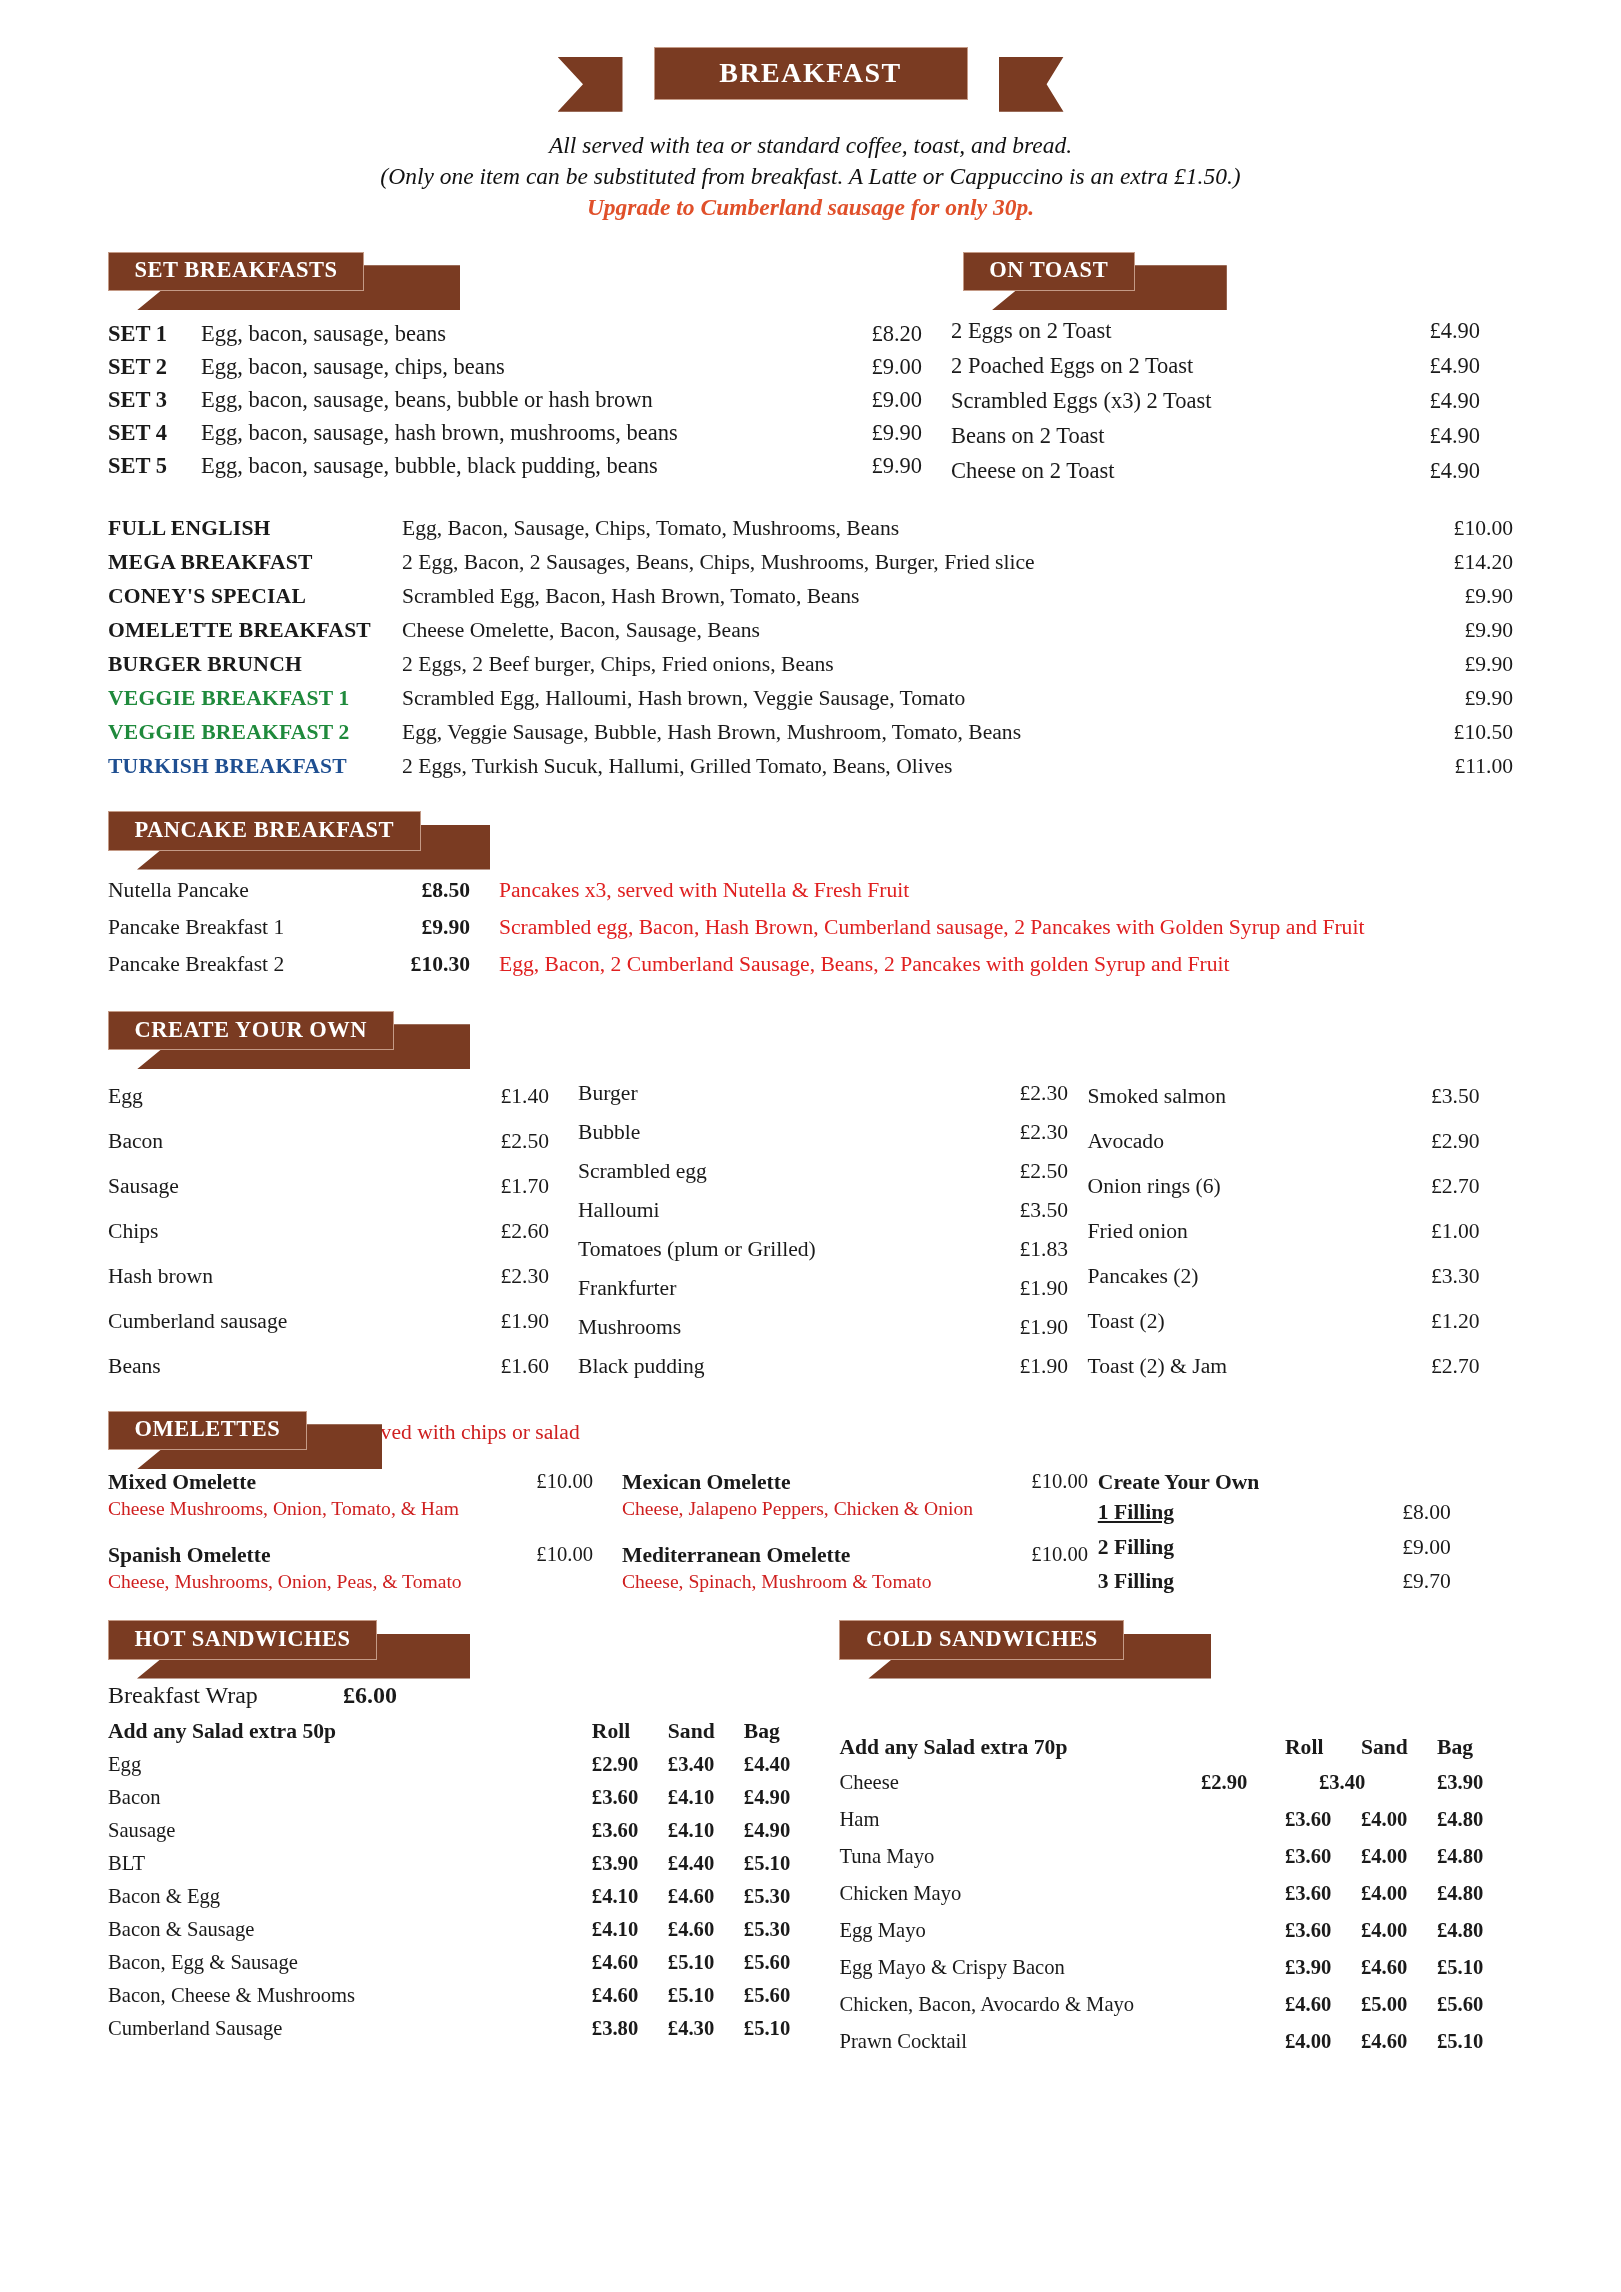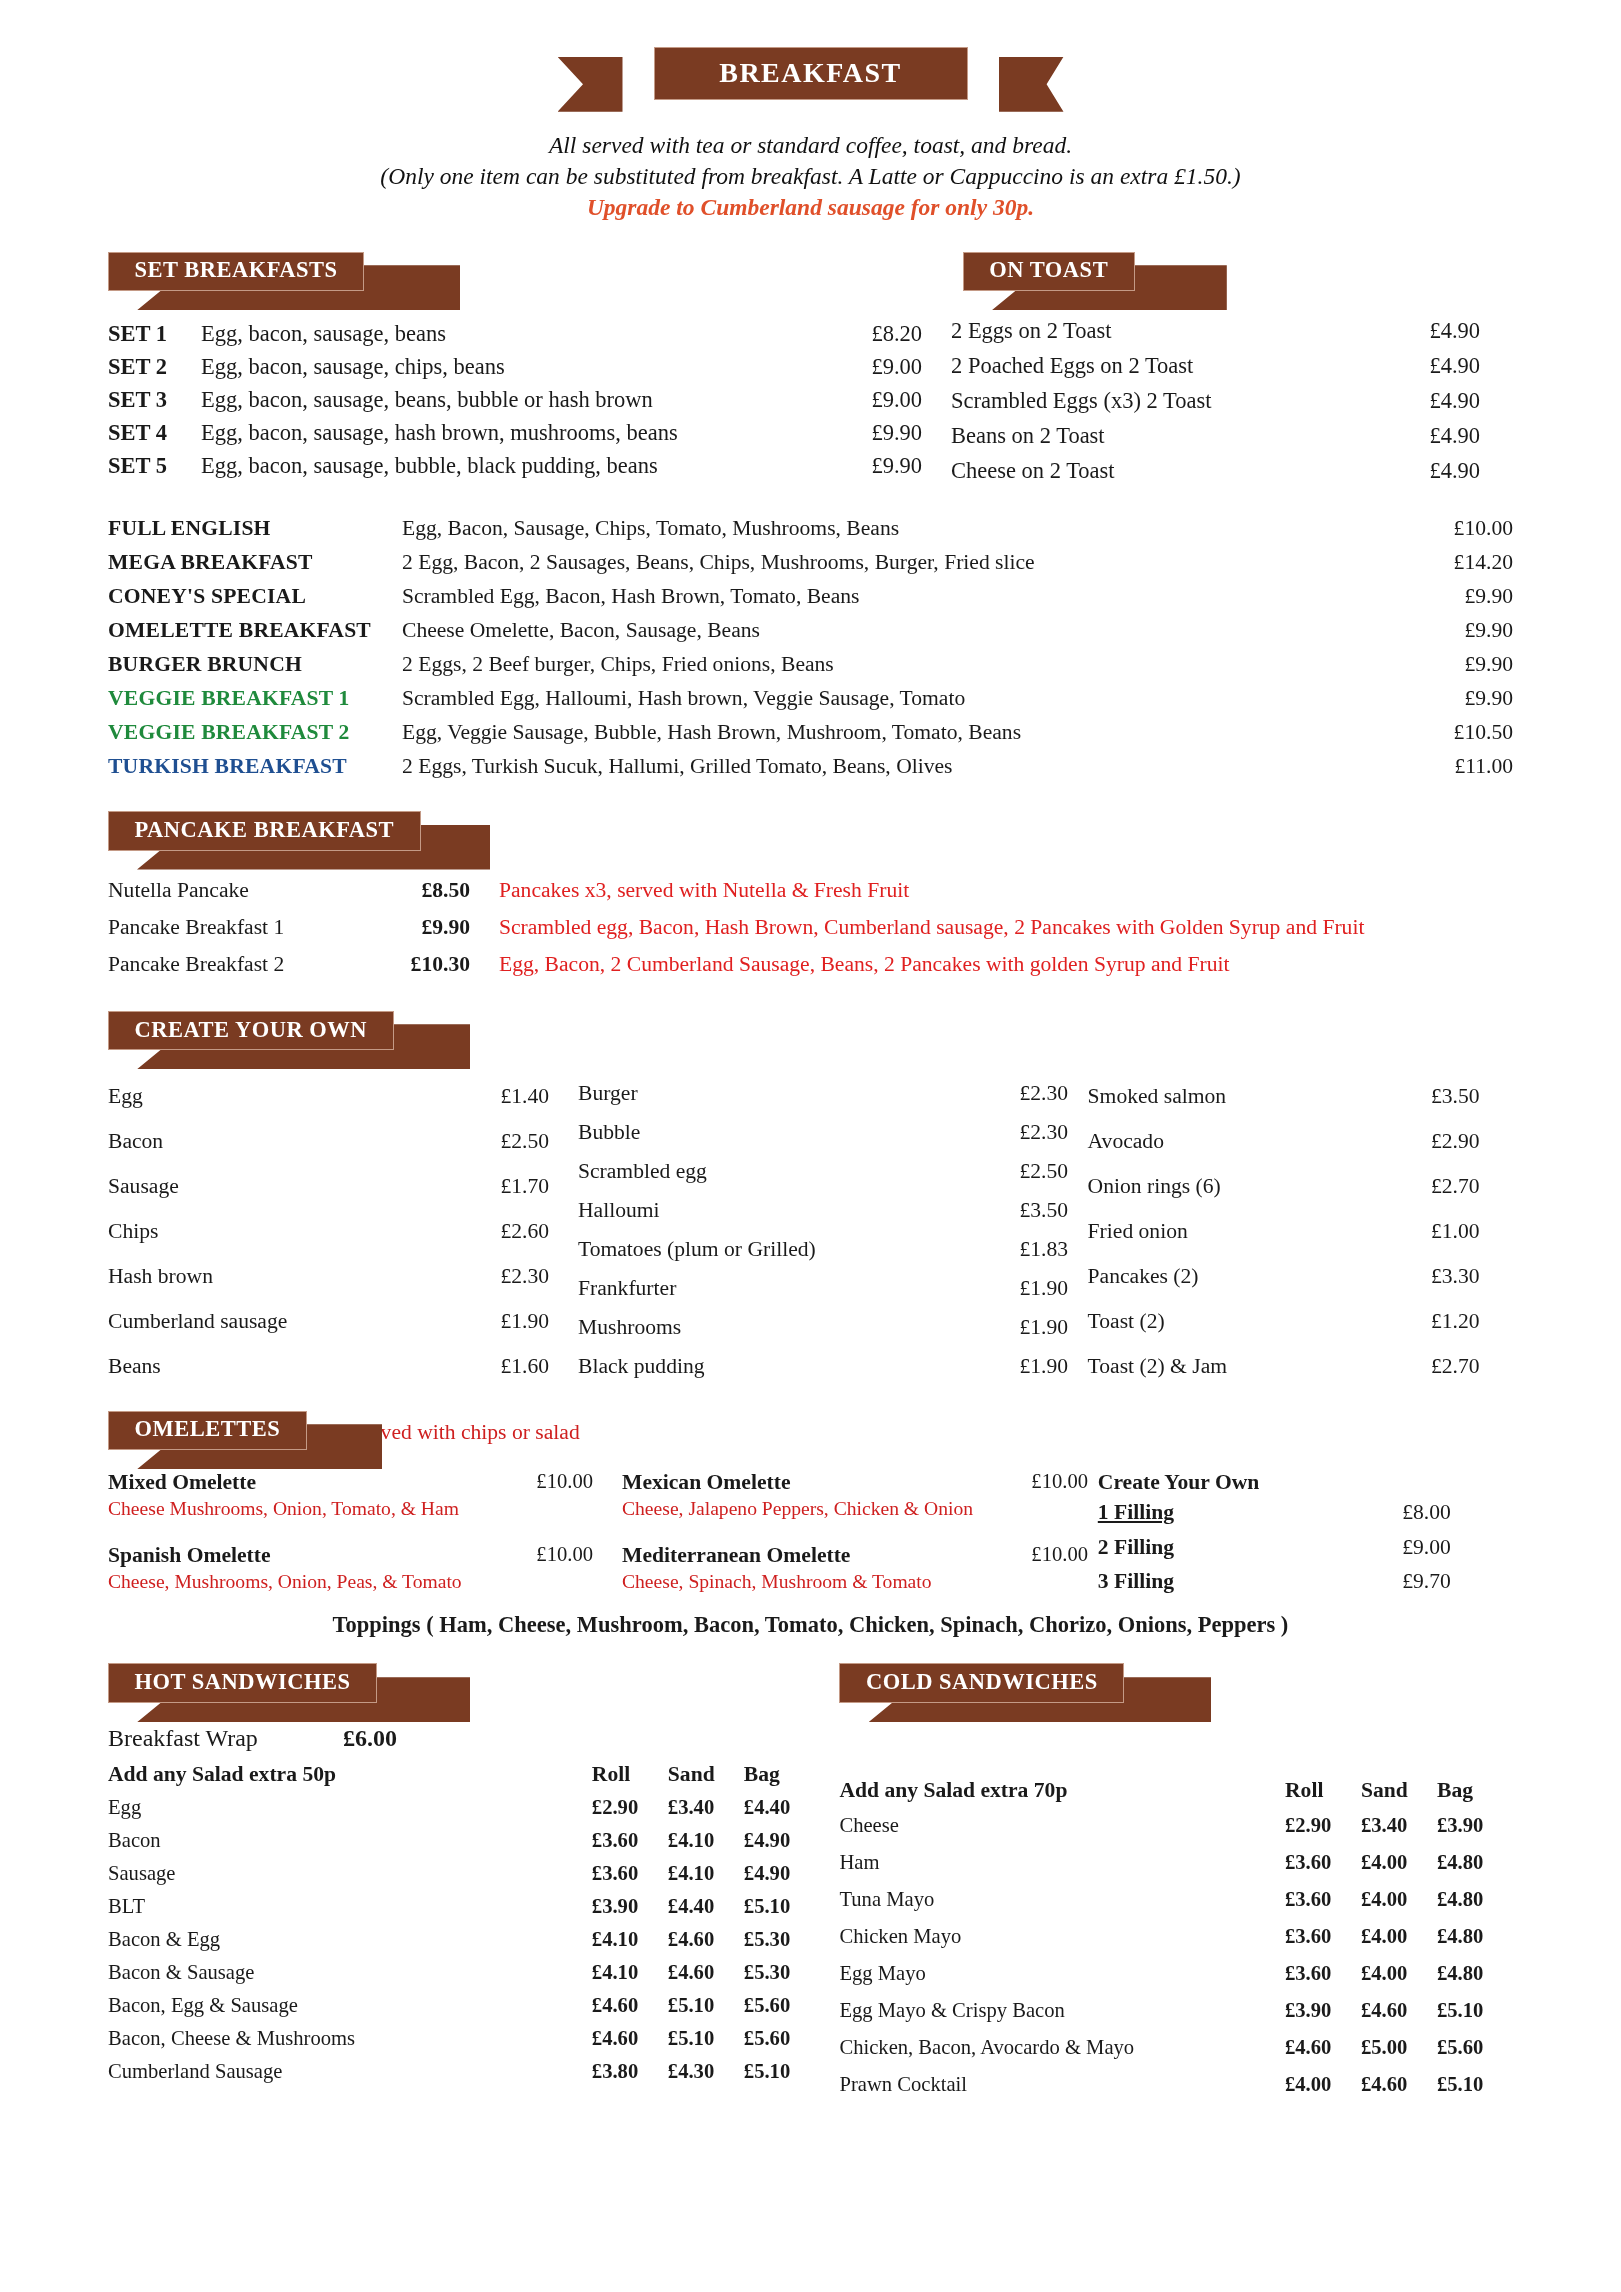--- a/index.html
+++ b/index.html
@@ -397,21 +397,20 @@
           <span style="flex:1;font-weight:bold;">2 Filling</span>
           <span>£9.00</span>
         </div>
         <div style="display:flex;margin-top:9.8px;font-size:21.6px;justify-content:space-between;">
           <span style="flex:1;font-weight:bold;">3 Filling</span>
           <span>£9.70</span>
         </div>
       </div>
     </div>
 
-    <div style="text-align:center;font-weight:bold;font-size:22.5px;margin-top:17.6px;">Toppings   ( Ham,  Cheese,  Mushroom,  Bacon, Tomato,  Chicken,  Spinach,  Chorizo,  Onions,  Peppers )</div>
   </div>
 
   <div style="display:flex;margin-top:25.5px;padding:0 108px;">
 
     <div style="width:725px;">
       <div class="ribbon-wrap">
         <div class="ribbon-flag" style="left:29px;width:333px;"></div>
         <div class="ribbon-box sec-label">HOT SANDWICHES</div>
       </div>
 
@@ -492,21 +491,21 @@
       </div>
 
       <div class="sw-head" style="margin-top:71px;">
         <span class="nm">Add any Salad extra 70p</span>
         <span class="c">Roll</span>
         <span class="c">Sand</span>
         <span class="c">Bag</span>
       </div>
 
       <div>
-        <div class="sw-row" style="line-height:37px;">
+        <div class="sw-row" style="line-height:37px;gap:42px;">
           <span class="nm">Cheese</span>
           <span class="c">£2.90</span>
           <span class="c">£3.40</span>
           <span class="c">£3.90</span>
         </div>
         <div class="sw-row" style="line-height:37px;">
           <span class="nm">Ham</span>
           <span class="c">£3.60</span>
           <span class="c">£4.00</span>
           <span class="c">£4.80</span>

